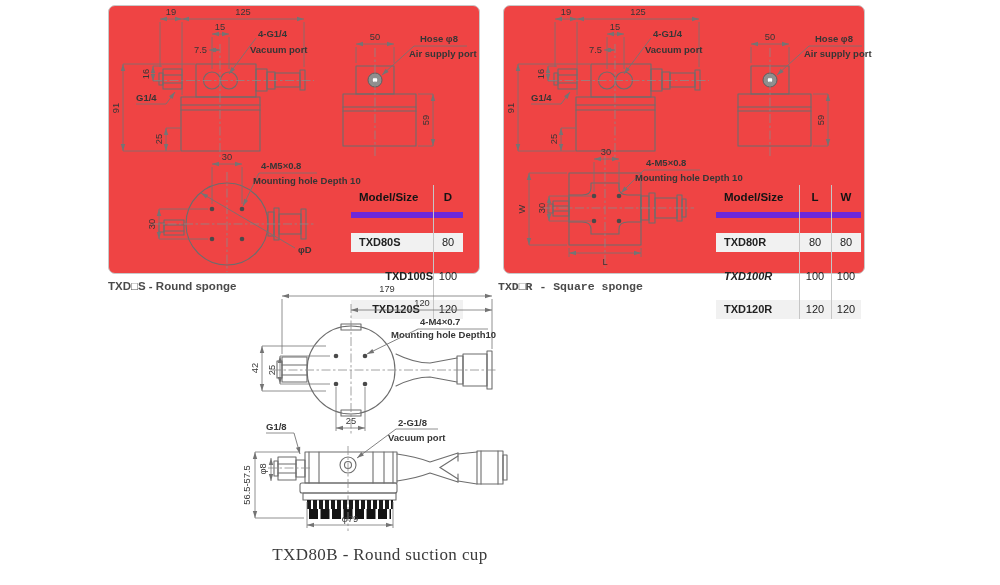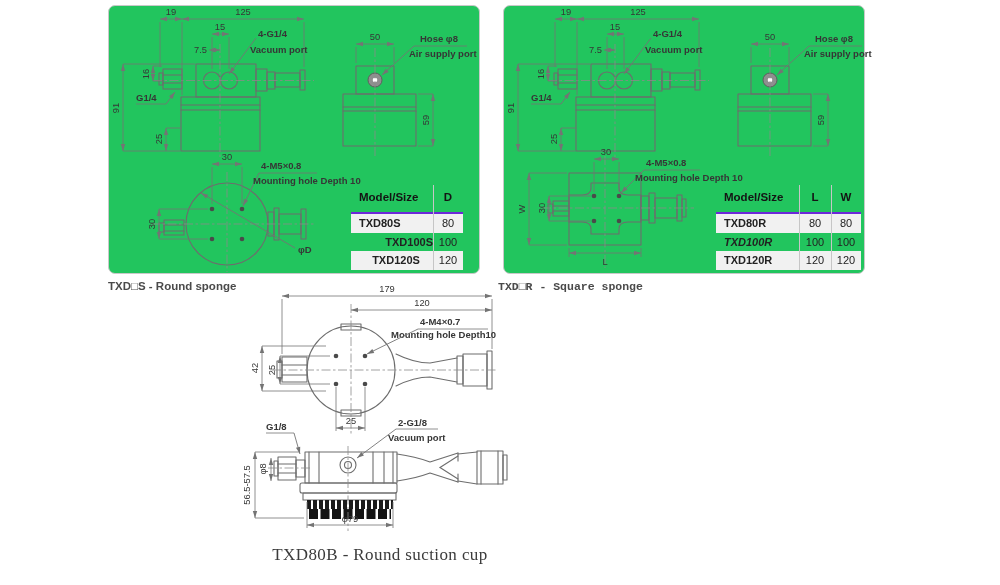--- a/index.html
+++ b/index.html
@@ -1,27 +1,27 @@
 <!DOCTYPE html>
 <html><head>
 <meta charset="utf-8">
 <style>
   html,body{margin:0;padding:0;}
   body{width:1000px;height:585px;position:relative;background:#ffffff;
        font-family:"Liberation Sans",sans-serif;overflow:hidden;}
-  .panel{position:absolute;background:#22c55e;border:1.5px solid #c9c9c9;border-radius:7px;}
+  .panel{position:absolute;background:#ef4444;border:1.5px solid #c9c9c9;border-radius:7px;}
   svg{position:absolute;left:0;top:0;overflow:visible;}
   svg text{font-family:"Liberation Sans",sans-serif;}
   .ln{stroke:#6d6d6d;stroke-width:1.1;fill:none;stroke-linejoin:round;stroke-linecap:round;}
   .dot{fill:#4a4a4a;stroke:none;}
   .caption{position:absolute;font-size:11.5px;font-weight:600;color:#4a4a4a;}
   .big-caption{position:absolute;font-size:17px;color:#3b3b3b;text-align:center;letter-spacing:.4px;font-family:Liberation Serif, serif;}
   .tbl{position:absolute;font-size:11px;color:#222;}
-  .thead{display:flex;align-items:center;height:30px;border-bottom:2px solid #6d28d9;font-weight:bold;color:#141414;font-size:11.5px;}
-  .trow{display:flex;align-items:center;height:18.5px;}
+  .thead{display:flex;align-items:center;height:30px;border-bottom:6px solid #6d28d9;font-weight:bold;color:#141414;font-size:11.5px;}
+  .trow{display:flex;align-items:center;height:18.5px;margin-top:15px;}
   .alt{background:#f1f1f1;}
   .cell{box-sizing:border-box;}
   .mcell{font-weight:bold;padding-left:8px;}
   .vcell{text-align:center;}
   .vdiv{position:absolute;top:3px;bottom:0;width:1px;background:#c6c6c6;}
 </style>
 </head>
 <body>
 
 <div class="panel" style="left:108px;top:5px;width:370px;height:267px;">

